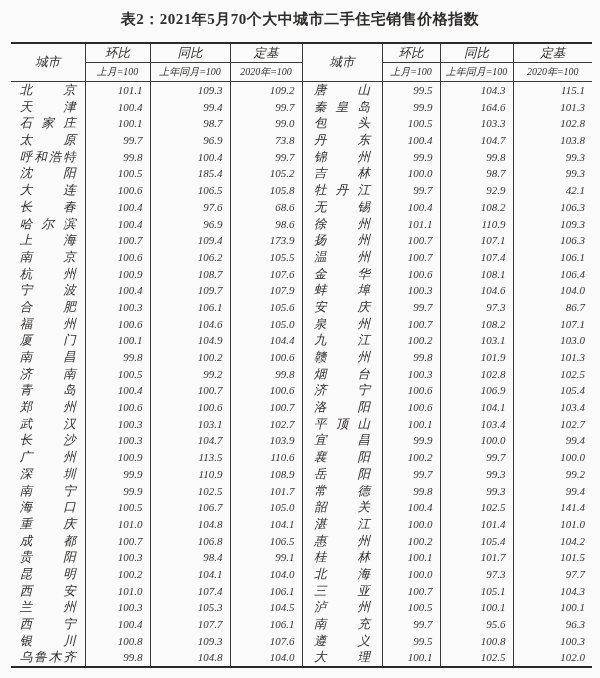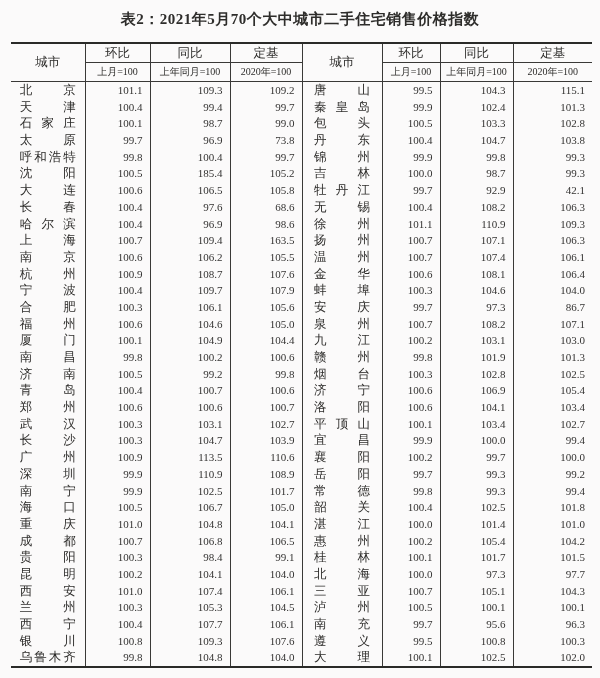--- a/index.html
+++ b/index.html
@@ -26,20 +26,21 @@
   }
   .tbl-wrap {
     margin: 13px 0 0 11px;
   }
   table.price-table {
     border-collapse: collapse;
     table-layout: fixed;
     width: 581px;
     border-top: 2px solid #2a2a28;
     border-bottom: 2px solid #2a2a28;
+    font-style: italic;
   }
   th, td {
     padding: 0;
     border-left: 1px solid #3a3937;
     overflow: hidden;
     white-space: nowrap;
   }
   .first { border-left: none; }
   th {
     border-bottom: 1px solid #3a3937;
@@ -120,21 +121,21 @@
           <td class="num">104.3</td>
           <td class="num">115.1</td>
         </tr>
         <tr>
           <td class="first city-cell"><span class="city">天津</span></td>
           <td class="num">100.4</td>
           <td class="num">99.4</td>
           <td class="num">99.7</td>
           <td class="city-cell"><span class="city">秦皇岛</span></td>
           <td class="num">99.9</td>
-          <td class="num">102.4</td>
+          <td class="num">164.6</td>
           <td class="num">101.3</td>
         </tr>
         <tr>
           <td class="first city-cell"><span class="city">石家庄</span></td>
           <td class="num">100.1</td>
           <td class="num">98.7</td>
           <td class="num">99.0</td>
           <td class="city-cell"><span class="city">包头</span></td>
           <td class="num">100.5</td>
           <td class="num">103.3</td>
@@ -197,21 +198,21 @@
           <td class="num">98.6</td>
           <td class="city-cell"><span class="city">徐州</span></td>
           <td class="num">101.1</td>
           <td class="num">110.9</td>
           <td class="num">109.3</td>
         </tr>
         <tr>
           <td class="first city-cell"><span class="city">上海</span></td>
           <td class="num">100.7</td>
           <td class="num">109.4</td>
-          <td class="num">163.5</td>
+          <td class="num">173.9</td>
           <td class="city-cell"><span class="city">扬州</span></td>
           <td class="num">100.7</td>
           <td class="num">107.1</td>
           <td class="num">106.3</td>
         </tr>
         <tr>
           <td class="first city-cell"><span class="city">南京</span></td>
           <td class="num">100.6</td>
           <td class="num">106.2</td>
           <td class="num">105.5</td>
@@ -361,21 +362,21 @@
           <td class="num">99.4</td>
         </tr>
         <tr>
           <td class="first city-cell"><span class="city">海口</span></td>
           <td class="num">100.5</td>
           <td class="num">106.7</td>
           <td class="num">105.0</td>
           <td class="city-cell"><span class="city">韶关</span></td>
           <td class="num">100.4</td>
           <td class="num">102.5</td>
-          <td class="num">101.8</td>
+          <td class="num">141.4</td>
         </tr>
         <tr>
           <td class="first city-cell"><span class="city">重庆</span></td>
           <td class="num">101.0</td>
           <td class="num">104.8</td>
           <td class="num">104.1</td>
           <td class="city-cell"><span class="city">湛江</span></td>
           <td class="num">100.0</td>
           <td class="num">101.4</td>
           <td class="num">101.0</td>

